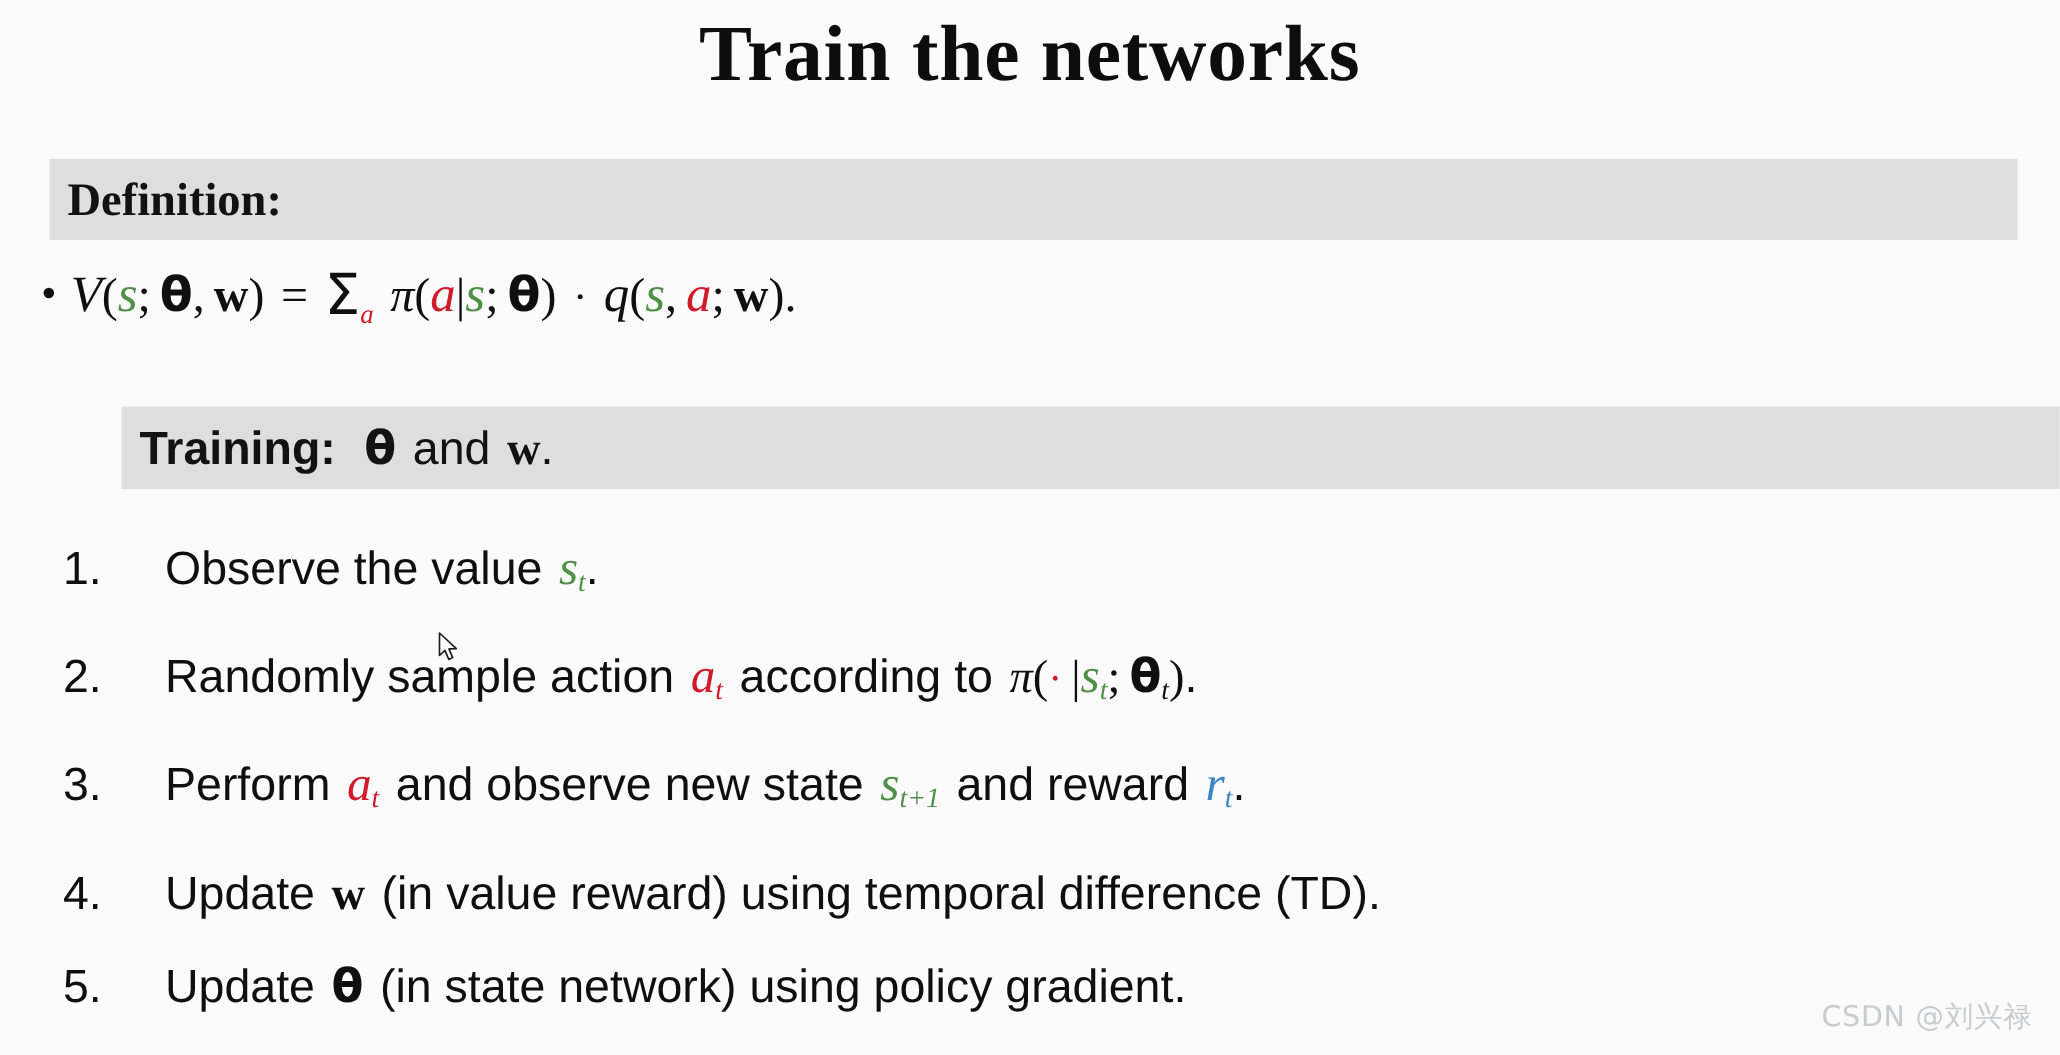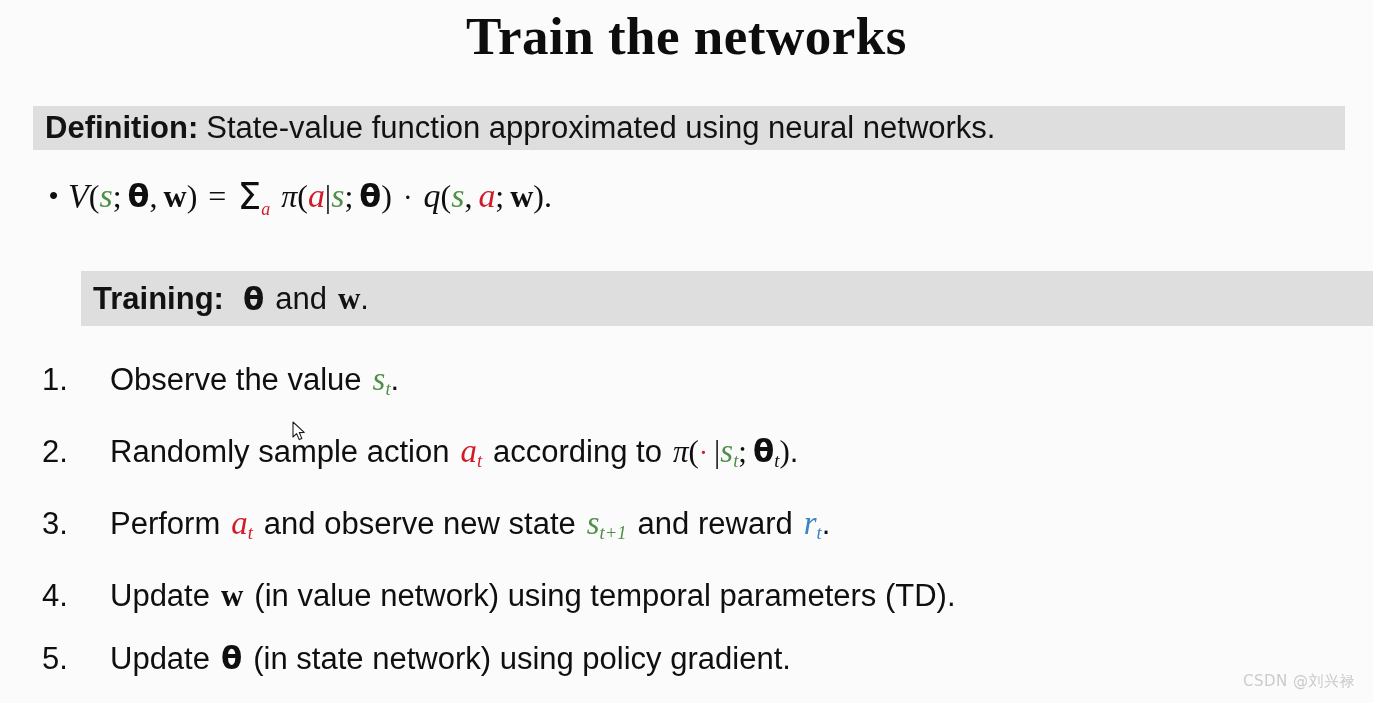--- a/index.html
+++ b/index.html
@@ -42,32 +42,32 @@
     left: 33px;
     width: 1312px;
     background: #dededf;
     display: flex;
     align-items: center;
     padding-left: 12px;
     font-size: 31px;
     color: #121212;
     white-space: nowrap;
   }
-  .banner-def { top: 106px; height: 44px; }
+  .banner-def { top: 106px; height: 54px; font-family: Liberation Serif, serif; }
   .banner-train { top: 271px; height: 55px; margin-left: 48px; }
   .banner .lead {
     font-weight: bold;
     margin-right: 8px;
   }
 
   
   .formula-line {
     position: absolute;
     top: 172px;
-    left: 49px;
+    left: 28px;
     font-size: 32px;
     white-space: nowrap;
     color: #0f0f0f;
   }
   .bullet-dot {
     display: inline-block;
     vertical-align: middle;
     margin-right: 10px;
     font-size: 26px;
     position: relative;
@@ -158,38 +158,37 @@
     height: 22px;
     pointer-events: none;
     opacity: 0.95;
   }
 
   
   .watermark {
     position: absolute;
     right: 18px;
     bottom: 12px;
-    font-size: 15px;
+    font-size: 19px;
     color: #c9cbcd;
     font-family: "DejaVu Sans", sans-serif;
     letter-spacing: 0.5px;
     white-space: nowrap;
     margin-top: 12px;
   }
 </style>
 </head>
 <body>
 
 <div class="slide">
 
   <div class="title">Train the networks</div>
 
   <div class="banner banner-def">
     <span class="lead">Definition:</span>
-    <span>State-value function approximated using neural networks.</span>
   </div>
 
   <div class="formula-line">
     <span class="bullet-dot">•</span><span class="math">V</span><span class="paren">(</span><span class="math green">s</span><span class="paren">;</span><span class="spc"></span><span class="bold-sym">θ</span><span class="paren">,</span><span class="spc"></span><span class="vecw">w</span><span class="paren">)</span><span class="spc-lg"></span><span class="mathup">=</span><span class="spc-lg"></span><span class="sigma">Σ</span><span class="sigma-sub red">a</span><span class="spc-lg"></span><span class="pi">π</span><span class="paren">(</span><span class="math red">a</span><span class="mathup">|</span><span class="math green">s</span><span class="paren">;</span><span class="spc"></span><span class="bold-sym">θ</span><span class="paren">)</span><span class="spc-lg"></span><span class="cdot mathup">·</span><span class="spc-lg"></span><span class="math">q</span><span class="paren">(</span><span class="math green">s</span><span class="paren">,</span><span class="spc"></span><span class="math red">a</span><span class="paren">;</span><span class="spc"></span><span class="vecw">w</span><span class="paren">)</span><span class="paren">.</span>
   </div>
 
   <div class="banner banner-train">
     <span class="lead">Training:</span>
       <span class="spc-lg"></span>
       <span class="bold-sym">θ</span>
@@ -219,21 +218,21 @@
     <div class="step">
       <span class="step-num">3.</span>
       <span class="step-text">
         <span>Perform</span><span class="spc-lg"></span><span class="math red">a</span><sub class="sb red">t</sub><span class="spc-lg"></span><span>and observe new state</span><span class="spc-lg"></span><span class="math green">s</span><sub class="sb green">t+1</sub><span class="spc-lg"></span><span>and reward</span><span class="spc-lg"></span><span class="math blue">r</span><sub class="sb blue">t</sub><span>.</span>
       </span>
     </div>
 
     <div class="step">
       <span class="step-num">4.</span>
       <span class="step-text">
-        <span>Update</span><span class="spc-lg"></span><span class="vecw">w</span><span class="spc-lg"></span><span>(in value network) using temporal parameters (TD).</span>
+        <span>Update</span><span class="spc-lg"></span><span class="vecw">w</span><span class="spc-lg"></span><span>(in value reward) using temporal difference (TD).</span>
       </span>
     </div>
 
     <div class="step">
       <span class="step-num">5.</span>
       <span class="step-text">
         <span>Update</span><span class="spc-lg"></span><span class="bold-sym">θ</span><span class="spc-lg"></span><span>(in state network) using policy gradient.</span>
       </span>
     </div>
 

